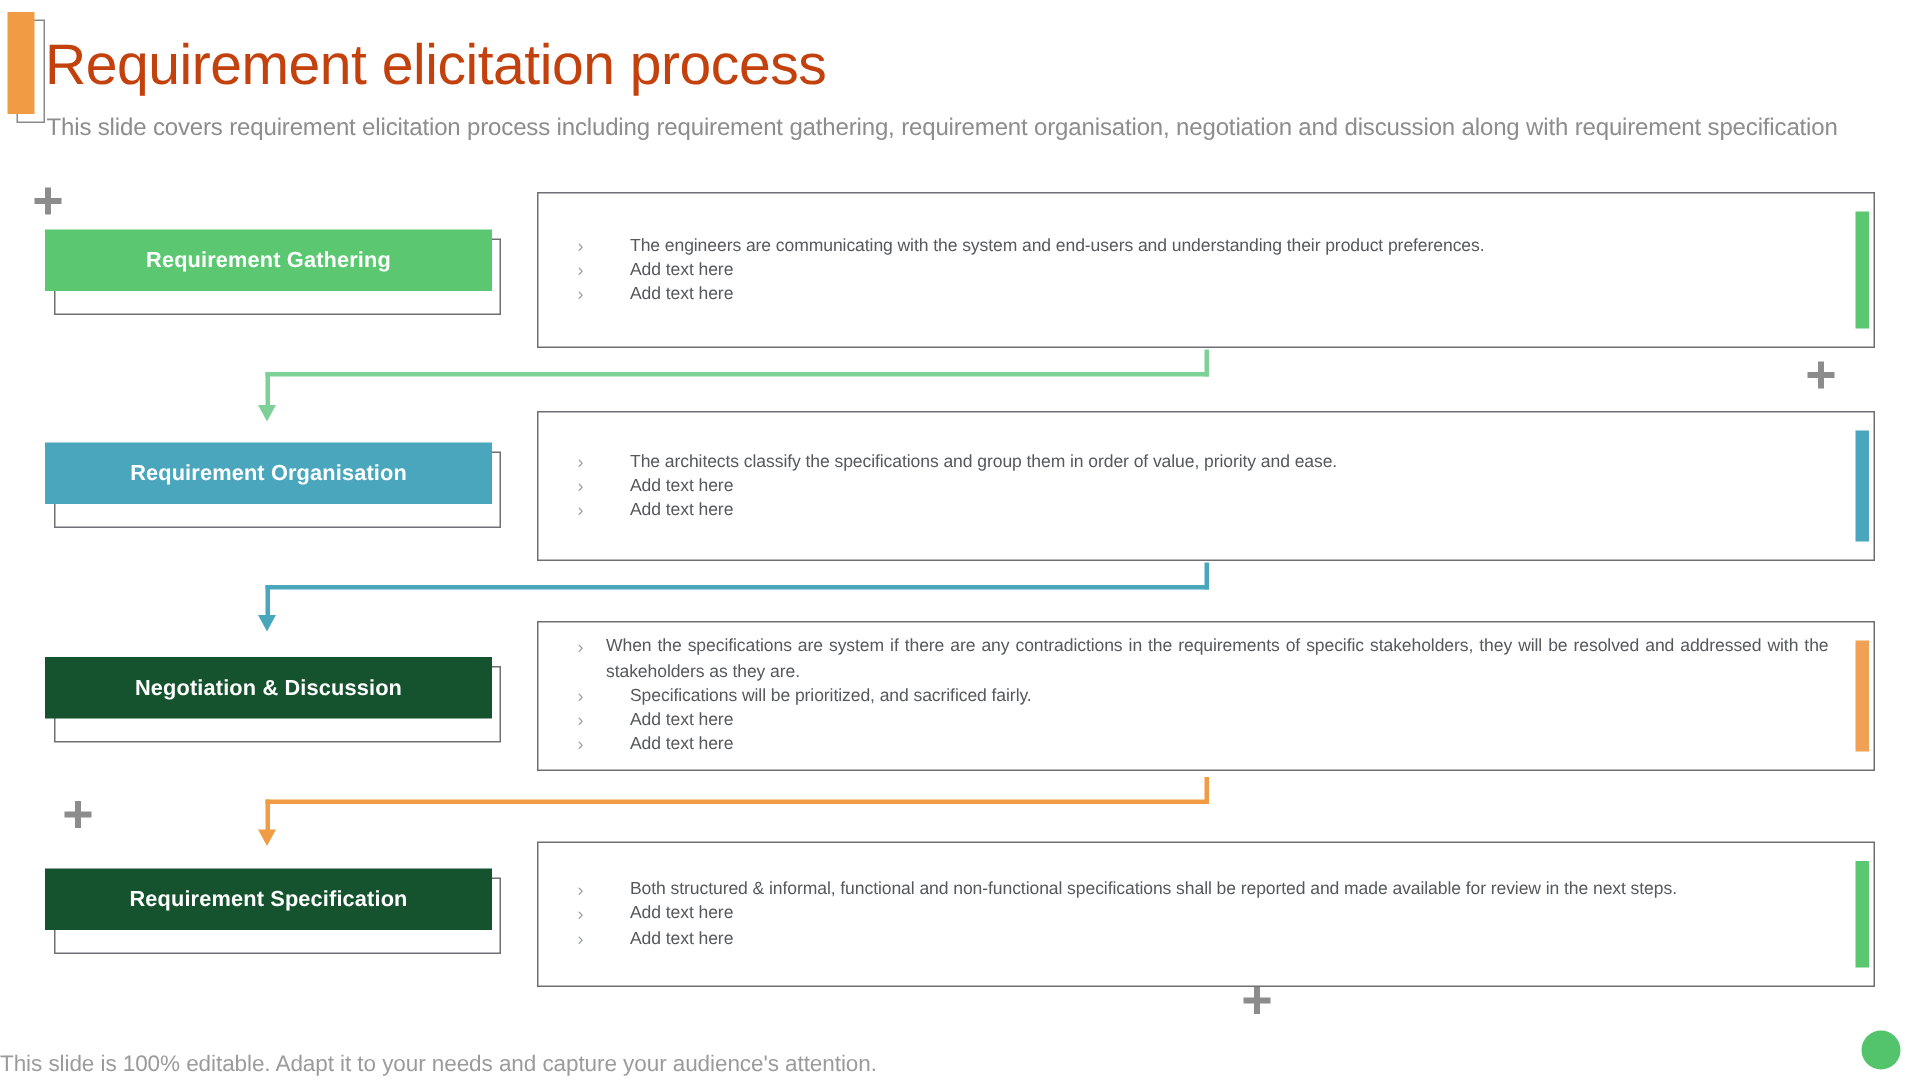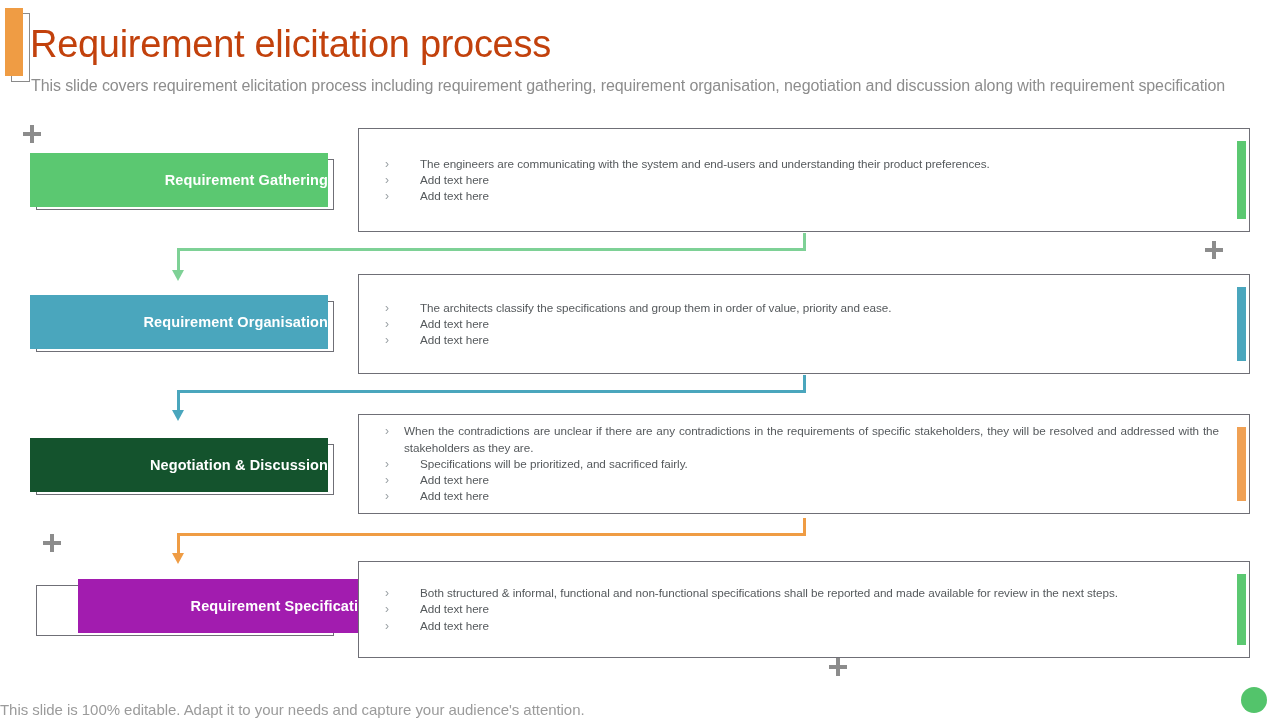--- a/index.html
+++ b/index.html
@@ -68,25 +68,25 @@
     height: 51px;
     border: 1px solid #6f6f76;
     box-sizing: border-box;
     background: transparent;
   }
   .stage-box {
     position: absolute;
     left: 30px;
     top: 1px;
     width: 298px;
-    height: 54px;
+    height: 41px;
     box-sizing: border-box;
     display: flex;
     align-items: center;
-    justify-content: flex-end;
+    justify-content: center;
   }
   .stage-label {
     font-size: 14.5px;
     font-weight: bold;
     color: #ffffff;
     letter-spacing: 0.1px;
     text-align: center;
   }
 
   
@@ -261,21 +261,21 @@
 
 <div class="row" style="top:437px;">
   <div class="stage-outline"></div>
   <div class="stage-box" style="background:#14532d;">
     <span class="stage-label">Negotiation &amp; Discussion</span>
   </div>
   <div class="content-outline" style="top:-23px;height:100px;">
     <div class="bullets">
       <div class="bullet">
         <span class="bullet-marker">›</span>
-        <span class="bullet-text">When the contradictions  are unclear  if there are any contradictions in the requirements  of specific stakeholders, they will be resolved  and addressed  with  the stakeholders  as they are.</span>
+        <span class="bullet-text">When the specifications  are system  if there are any contradictions in the requirements  of specific stakeholders, they will be resolved  and addressed  with  the stakeholders  as they are.</span>
       </div>
       <div class="bullet">
         <span class="bullet-marker">›</span>
         <span class="bullet-text nowrap">Specifications will be  prioritized,  and sacrificed fairly.</span>
       </div>
       <div class="bullet">
         <span class="bullet-marker">›</span>
         <span class="bullet-text nowrap">Add text here</span>
       </div>
       <div class="bullet">
@@ -289,21 +289,21 @@
 
 <div class="connector">
   <div class="conn-v" style="left:803px; top:518px;  height:18px; background:#ef9c44;"></div>
   <div class="conn-h" style="left:177px; top:533px;  width:629px; background:#ef9c44;"></div>
   <div class="conn-v" style="left:177px; top:533px;  height:22px; background:#ef9c44;"></div>
   <div class="conn-arrow" style="left:172px; top:553px; border-top-color:#ef9c44;"></div>
 </div>
 
 <div class="row" style="top:578px;">
   <div class="stage-outline"></div>
-  <div class="stage-box" style="background:#a21caf;margin-left:48px;">
+  <div class="stage-box" style="background:#14532d;">
     <span class="stage-label">Requirement Specification</span>
   </div>
   <div class="content-outline" style="top:-17px;height:97px;">
     <div class="bullets">
       <div class="bullet">
         <span class="bullet-marker">›</span>
         <span class="bullet-text nowrap">Both structured &amp; informal,  functional  and non-functional  specifications  shall be reported  and made available  for review  in the next steps.</span>
       </div>
       <div class="bullet">
         <span class="bullet-marker">›</span>

